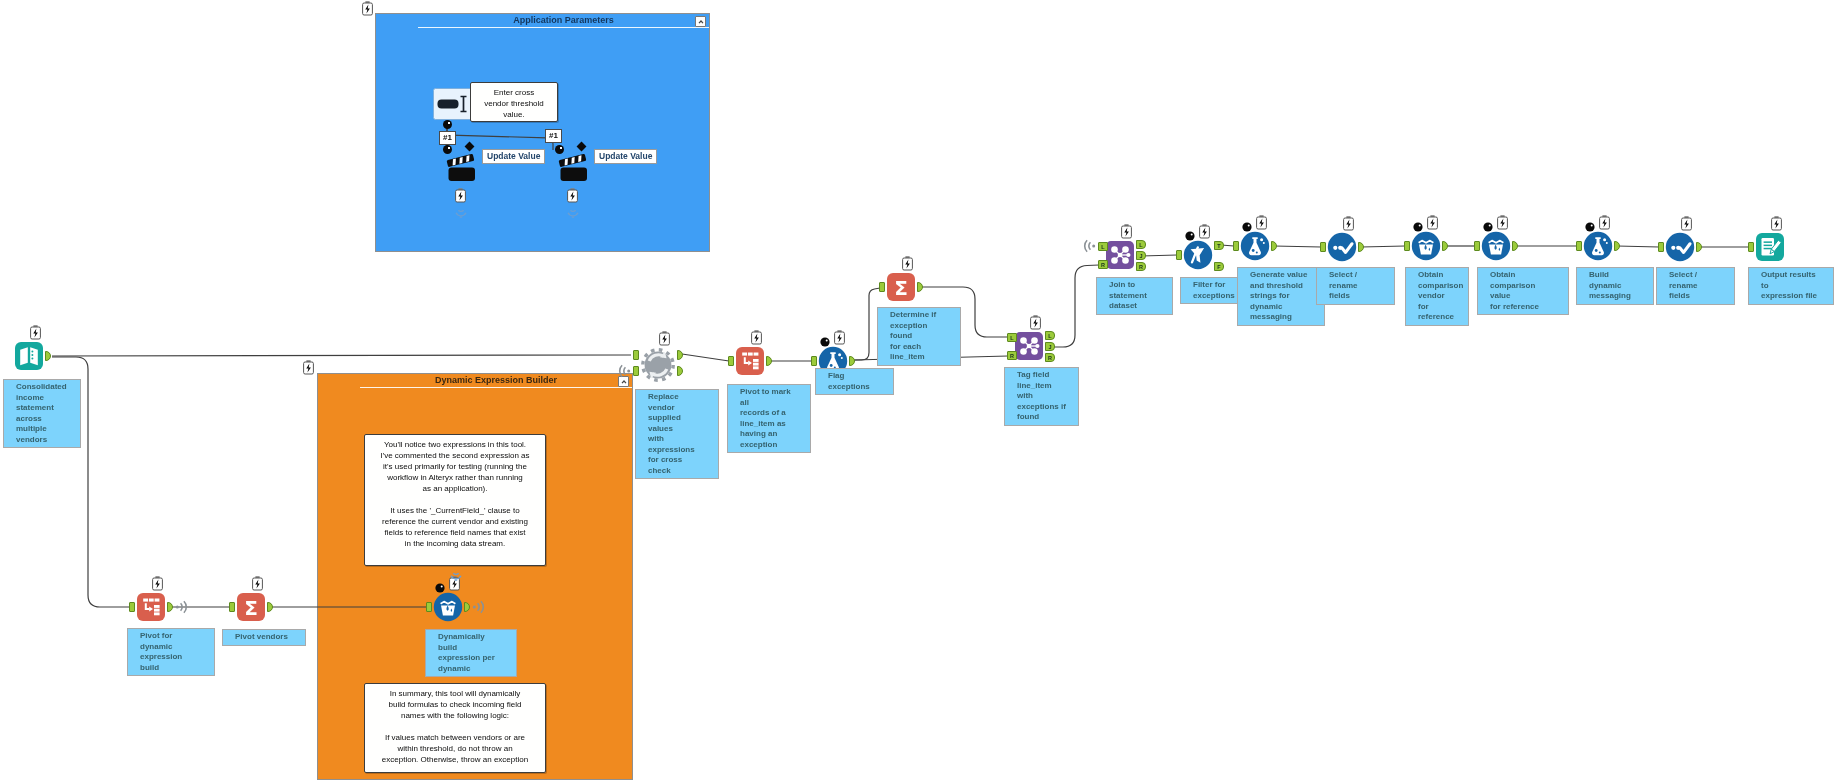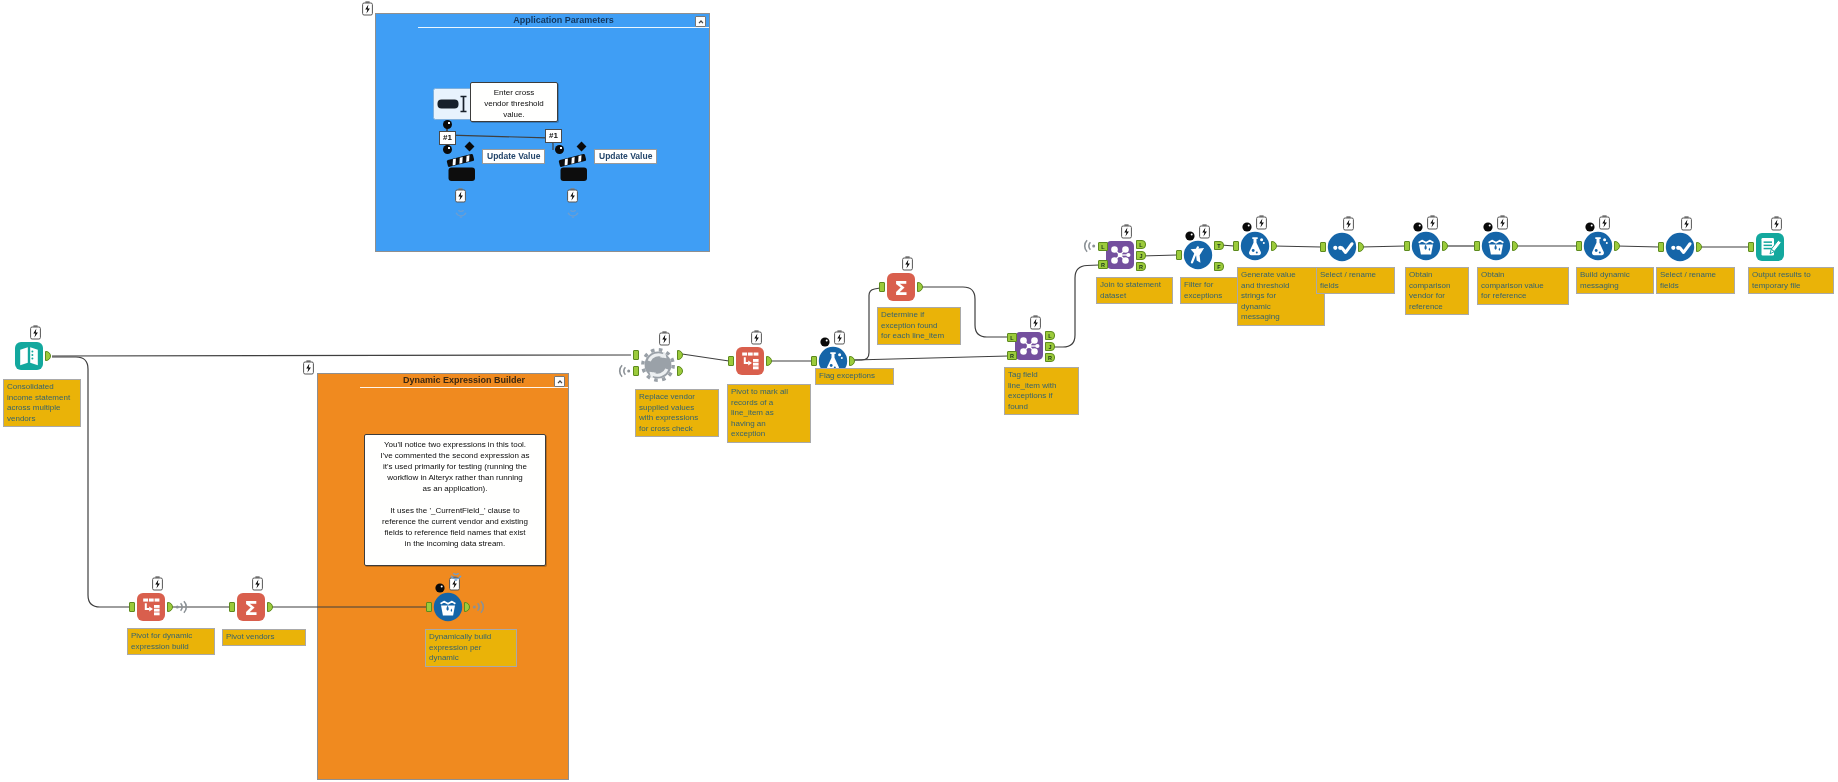--- a/index.html
+++ b/index.html
@@ -13,23 +13,23 @@
   svg.wires{position:absolute;left:0;top:0;z-index:2;}
   .tool{position:absolute;z-index:3;}
   .tool .icon{position:absolute;left:0;top:0;}
   .anch{position:absolute;width:6px;height:10px;background:#9ccb3b;border:1px solid #5d8a1e;
         box-sizing:border-box;border-radius:1px;z-index:4;}
   .anch.out{border-radius:0 5px 5px 0;}
   .anch.lbl{width:10px;height:9px;font-size:5.5px;font-weight:bold;color:#17321c;
             line-height:8px;text-align:center;border-radius:1px;}
   .anch.lbl.out{border-radius:0 4px 4px 0;}
   .badge{position:absolute;z-index:5;}
-  .ann{position:absolute;z-index:4;background:#eab308;border:1px solid #a9a9a9;
-       color:#35636f;font-size:8px;line-height:1.32;font-weight:400;
-       padding:2px 3px;white-space:pre-line;box-sizing:border-box;}
+  .ann{position:absolute;z-index:4;background:#7dd3fc;border:1px solid #a9a9a9;
+       color:#35636f;font-size:8px;line-height:1.32;font-weight:700;
+       padding:2px 12px;white-space:pre-line;box-sizing:border-box;}
   .comment{position:absolute;z-index:4;background:#fffffe;border:1px solid #3c3c3c;border-radius:2px;
        color:#0c0c0c;font-size:8px;line-height:1.38;padding:4px 3px;white-space:pre-line;
        box-sizing:border-box;box-shadow:1px 1px 0 rgba(0,0,0,.22);text-align:center;}
   .comment.left{text-align:center;}
   .flabel{position:absolute;z-index:5;background:#fff;box-sizing:border-box;}
   .flabel.num{border:1px solid #4a4a4a;font-size:8px;font-weight:bold;color:#111;padding:0 3px;line-height:12px;}
   .flabel.val{border:1px solid #9a9a9a;font-size:8.5px;font-weight:600;color:#24466b;padding:0 4px;line-height:13px;}
   .bdot{position:absolute;width:9px;height:9px;border-radius:50%;z-index:5;
         background:radial-gradient(circle at 66% 32%, #fff 0 1px, #0a0a0a 1.4px);}
   .bdiamond{position:absolute;width:7px;height:7px;background:#0a0a0a;transform:rotate(45deg);z-index:5;}
@@ -44,21 +44,21 @@
         <svg width="8" height="8" viewBox="0 0 8 8" xmlns="http://www.w3.org/2000/svg">
           <path d="M2 5.2 L4 3 L6 5.2" stroke="#444" stroke-width="1.2" fill="none"></path>
         </svg>
       </div>
     </div>
     <div class="badge" style="left: 362px; top: 1px; position: absolute;"><svg width="11" height="15" viewBox="0 0 11 15" xmlns="http://www.w3.org/2000/svg">
         <rect x="3.4" y="0.2" width="4.2" height="2.4" fill="#808080"></rect>
   <rect x="0.6" y="2" width="9.8" height="12" rx="1.5" fill="#fff" stroke="#565656"></rect>
   <path d="M6.4 3.6 L3.3 8.6 H5.4 L4.4 12.6 L7.9 7.4 H5.7 Z" fill="#0a0a0a"></path>
       </svg></div>
-    <div class="container" style="left: 317px; top: 373px; width: 252px; height: 407px; position: absolute; background: rgb(240, 138, 31); z-index: 1;">
+    <div class="container" style="left: 317px; top: 373px; width: 316px; height: 407px; position: absolute; background: rgb(240, 138, 31); z-index: 1;">
       <div class="ctitle" style="color: rgb(58, 40, 18);">Dynamic Expression Builder</div>
       <div class="collapse">
         <svg width="8" height="8" viewBox="0 0 8 8" xmlns="http://www.w3.org/2000/svg">
           <path d="M2 5.2 L4 3 L6 5.2" stroke="#444" stroke-width="1.2" fill="none"></path>
         </svg>
       </div>
     </div>
     <div class="badge" style="left: 303px; top: 360px; position: absolute;"><svg width="11" height="15" viewBox="0 0 11 15" xmlns="http://www.w3.org/2000/svg">
         <rect x="3.4" y="0.2" width="4.2" height="2.4" fill="#808080"></rect>
   <rect x="0.6" y="2" width="9.8" height="12" rx="1.5" fill="#fff" stroke="#565656"></rect>
@@ -92,20 +92,27 @@
     <div class="comment" style="left: 364px; top: 434px; width: 182px; height: 132px; position: absolute;">You'll notice two expressions in this tool.
 I've commented the second expression as
 it's used primarily for testing (running the
 workflow in Alteryx rather than running
 as an application).
 
 It uses the '_CurrentField_' clause to
 reference the current vendor and existing
 fields to reference field names that exist
 in the incoming data stream.</div>
+    <div class="comment" style="left: 364px; top: 683px; width: 182px; height: 90px; position: absolute;">In summary, this tool will dynamically
+build formulas to check incoming field
+names with the following logic:
+
+If values match between vendors or are
+within threshold, do not throw an
+exception. Otherwise,  throw  an exception</div>
     <div class="flabel num" style="left: 439px; top: 131px; position: absolute;">#1</div>
     <div class="flabel num" style="left: 545px; top: 129px; position: absolute;">#1</div>
     <div class="flabel val" style="left: 482px; top: 149px; position: absolute;">Update Value</div>
     <div class="flabel val" style="left: 594px; top: 149px; position: absolute;">Update Value</div>
     <div class="tool" style="left: 14px; top: 341px; width: 30px; height: 30px; position: absolute;">
       <div class="icon"><svg width="30" height="30" viewBox="0 0 30 30" xmlns="http://www.w3.org/2000/svg">
           <rect x="1" y="1" width="28" height="28" rx="6" fill="#13a89e"></rect>
   <path d="M6.2 8.8 L13.8 6.3 L13.8 21.8 L6.2 24.3 Z" fill="#fff"></path>
   <path d="M23.8 8.8 L16.2 6.3 L16.2 21.8 L23.8 24.3 Z" fill="#fff"></path>
   <circle cx="18.4" cy="10.6" r="1" fill="#13a89e"></circle>
@@ -573,14 +580,14 @@
           </g>
         </svg></div>
       <div class="anch" style="left: -7px; top: 10px;"></div>
       <div class="badge" style="left: 16px; top: -16px; position: absolute;"><svg width="11" height="15" viewBox="0 0 11 15" xmlns="http://www.w3.org/2000/svg">
           <rect x="3.4" y="0.2" width="4.2" height="2.4" fill="#808080"></rect>
   <rect x="0.6" y="2" width="9.8" height="12" rx="1.5" fill="#fff" stroke="#565656"></rect>
   <path d="M6.4 3.6 L3.3 8.6 H5.4 L4.4 12.6 L7.9 7.4 H5.7 Z" fill="#0a0a0a"></path>
         </svg></div>
     </div>
     <div class="ann" style="left: 1748px; top: 267px; width: 86px; position: absolute;">Output results to
-temporary file</div>
+expression file</div>
   </div>
 
 </body></html>

